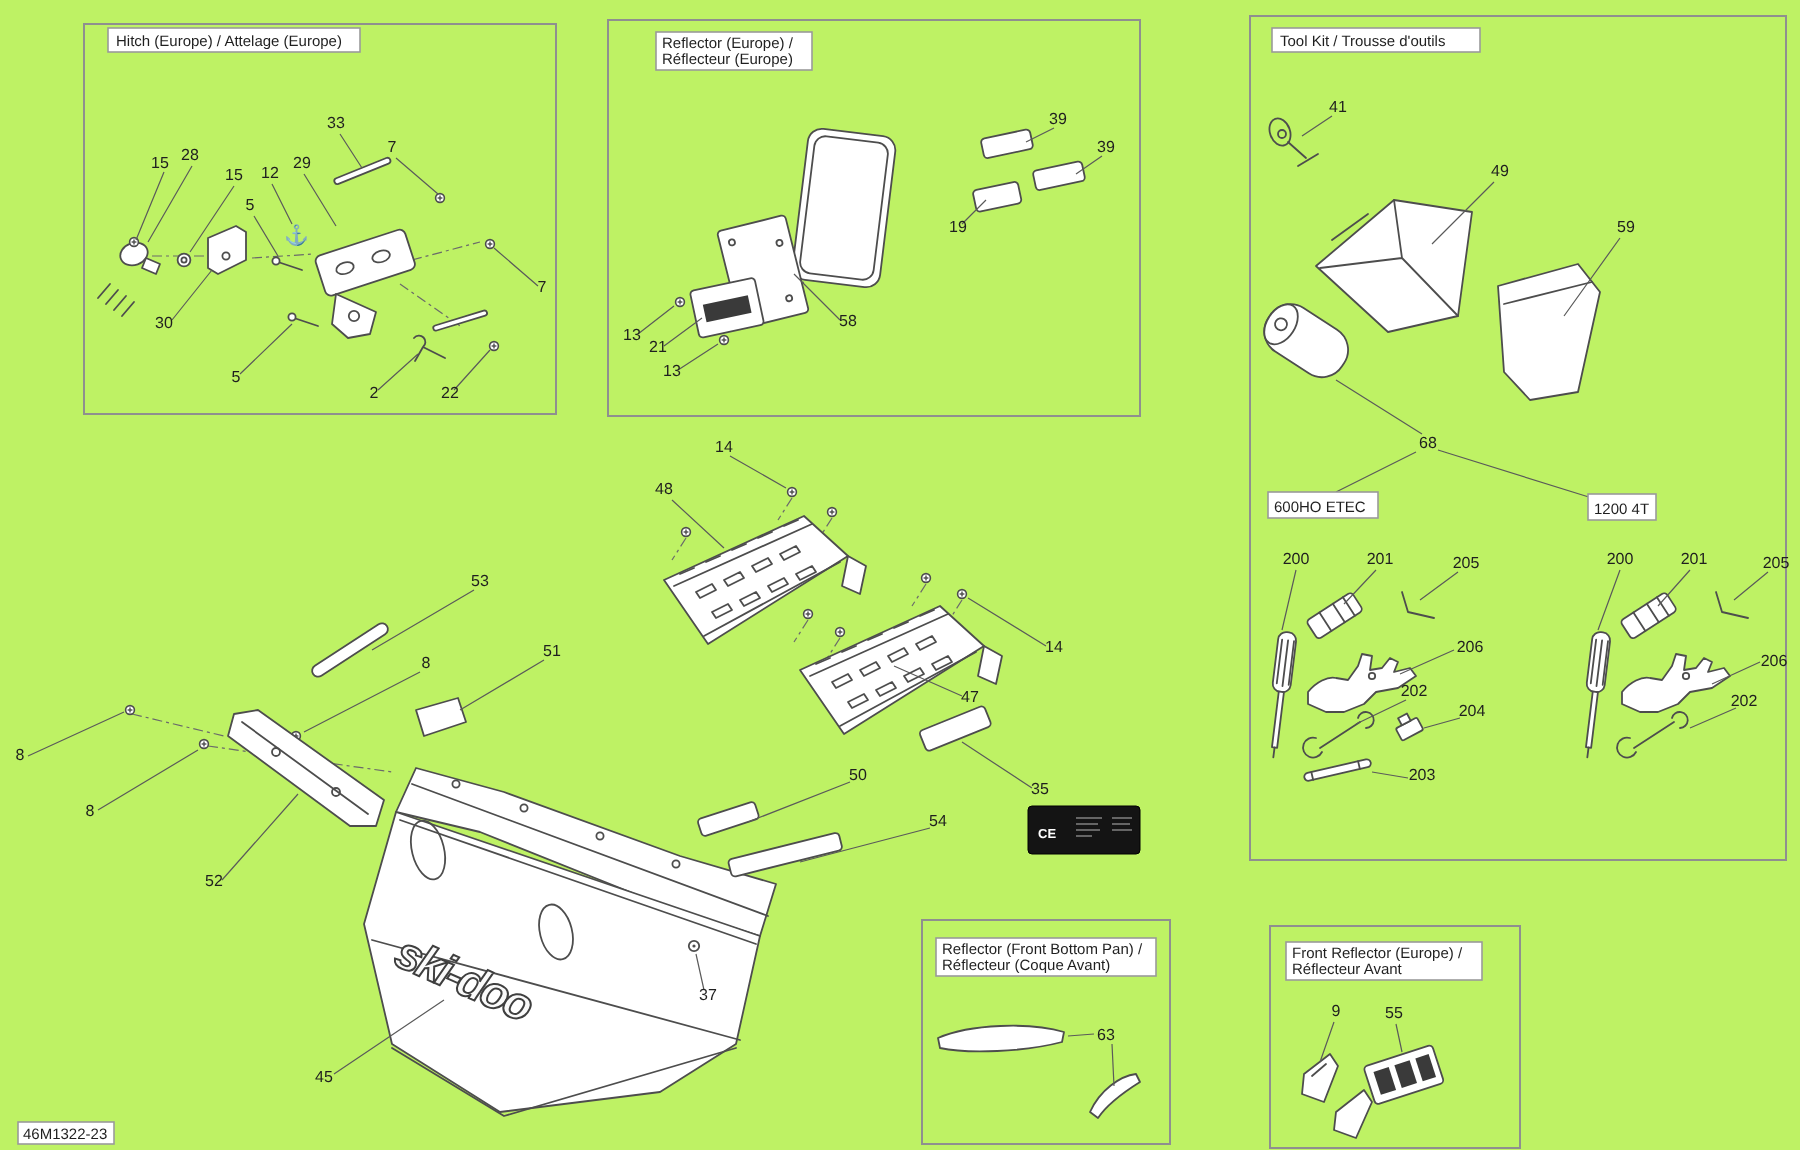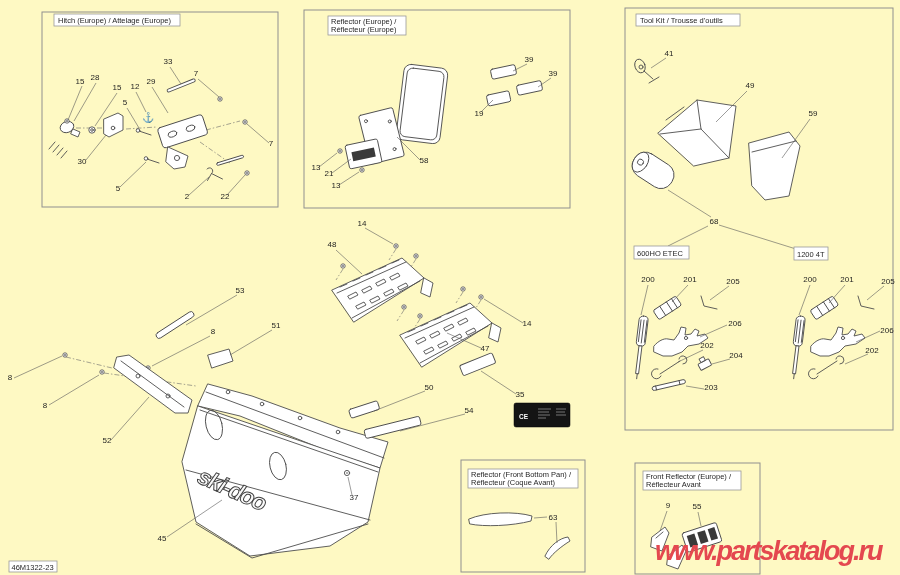--- a/index.html
+++ b/index.html
@@ -1,16 +1,16 @@
 <!DOCTYPE html>
 <html><head>
 <meta charset="utf-8">
 <style>
   html,body{margin:0;padding:0;background:#fff;}
-  .stage{position:relative;width:900px;height:575px;background:#fef9c3;overflow:hidden;
+  .stage{position:relative;width:900px;height:575px;background:#bef264;overflow:hidden;
          font-family:"Liberation Sans",sans-serif;}
   .stage svg{position:absolute;left:0;top:0;}
   
   .art{stroke:#4d4d4d;stroke-width:0.9;fill:#fff;stroke-linejoin:round;stroke-linecap:round;}
   .nofill{fill:none;}
   .ln{stroke:#5a5a5a;stroke-width:0.6;fill:none;}
   .dash{stroke:#6a6a6a;stroke-width:0.6;fill:none;stroke-dasharray:5 2 1.5 2;}
   .secbox{fill:none;stroke:#8f8f8f;stroke-width:1;}
   .tbox{fill:#fff;stroke:#9a9a9a;stroke-width:0.8;}
   text{font-family:"Liberation Sans",sans-serif;fill:#1f1f1f;}
@@ -334,14 +334,13 @@
     <text class="callout" x="668" y="508">9</text>
     <text class="callout" x="697" y="509">55</text>
   </g>
 
   <g>
     <rect class="tbox" x="9" y="561" width="48" height="11"></rect>
     <text class="code" x="11.5" y="569.5">46M1322-23</text>
   </g>
 </svg>
 
-<div class="watermark" style="color: rgb(228, 72, 79);">www.partskatalog.ru</div>
 </div>
 
 </body></html>

